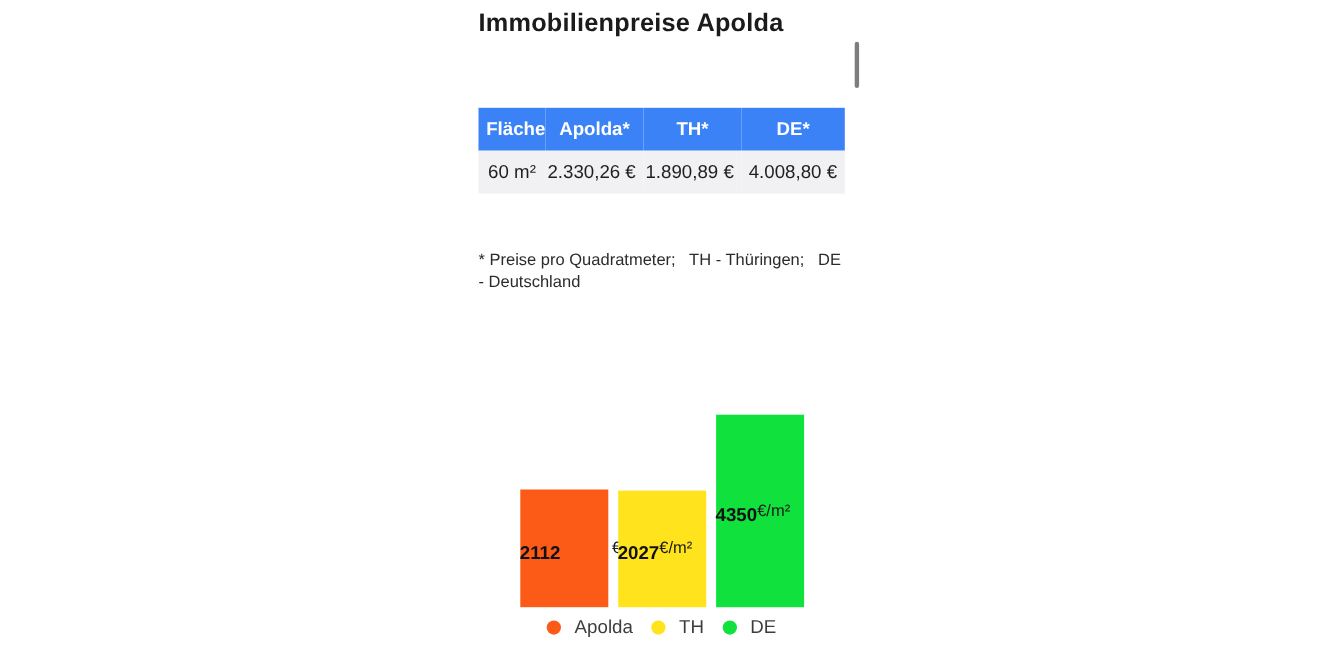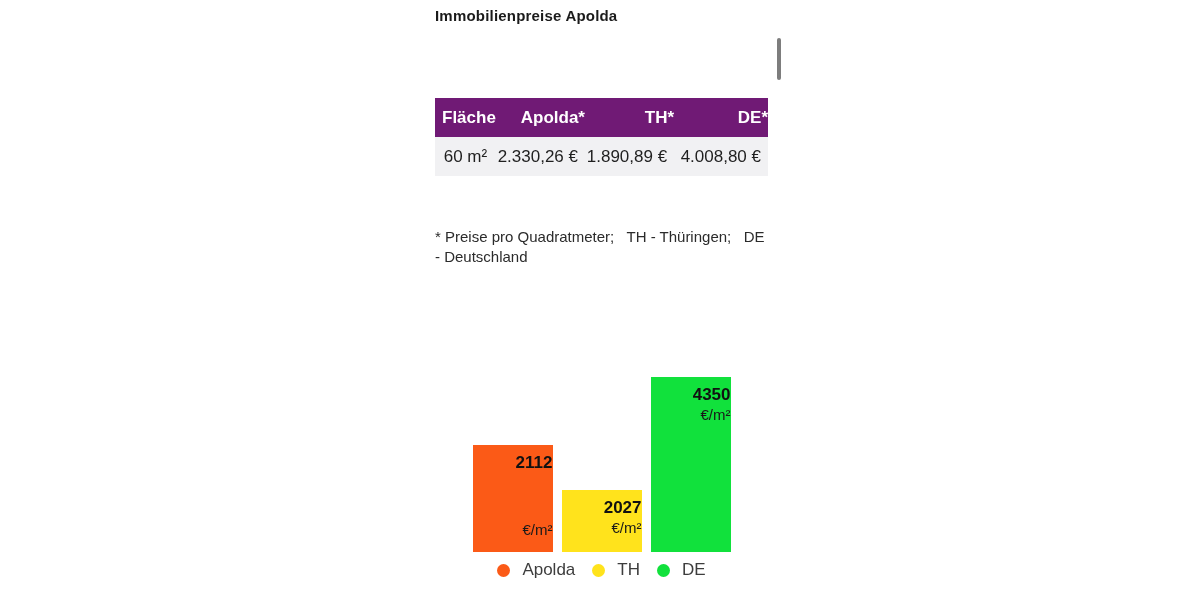--- a/index.html
+++ b/index.html
@@ -10,42 +10,42 @@
     overflow: hidden;
     color: #1f1f1f;
   }
   .content {
     position: absolute;
     left: 435px; top: 0;
     width: 333px; height: 600px;
   }
   .page-title {
     position: absolute; top: 7px; left: 0;
-    font-size: 15px; font-weight: bold; color: #1b1b1b;
+    font-size: 23px; font-weight: bold; color: #1b1b1b;
     letter-spacing: 0.2px;
   }
   .section-title-1 {
     position: absolute; top: 58px; left: 0;
     font-size: 17px; font-weight: bold; color: #1b1b1b;
   }
   table.price-table {
     position: absolute; top: 98px; left: 0;
     width: 333px;
     border-collapse: collapse;
     font-size: 17px;
   }
   table.price-table th, table.price-table td {
     height: 39px;
     padding: 0;
     vertical-align: middle;
     font-weight: normal;
     white-space: nowrap;
   }
-  table.price-table thead tr { background: #701a75; }
-  table.price-table th { color: #ffffff; font-weight: bold; text-align: right; }
+  table.price-table thead tr { background: #3b82f6; }
+  table.price-table th { color: #ffffff; font-weight: bold; text-align: center; }
   table.price-table th:first-child { text-align: left; padding-left: 7px; width: 56px; }
   table.price-table th:nth-child(2), table.price-table td:nth-child(2) { width: 90px; }
   table.price-table th:nth-child(3), table.price-table td:nth-child(3) { width: 90px; }
   table.price-table th:nth-child(4), table.price-table td:nth-child(4) { width: 97px; }
   table.price-table tbody tr:nth-child(odd) { background: #f1f1f3; }
   table.price-table tbody tr:nth-child(even) { background: #ffffff; }
   table.price-table td { text-align: right; padding-right: 7px; color: #1f1f1f; }
   table.price-table td:first-child { text-align: center; padding-right: 0; }
   .footnote {
     position: absolute; top: 227px; left: 0;
@@ -61,22 +61,21 @@
     position: absolute; top: 377px; left: 0;
     width: 333px; height: 175px;
     display: flex;
     justify-content: center;
     align-items: flex-end;
     gap: 9px;
   }
   .bar {
     width: 80px;
     display: flex;
-    flex-direction: column;
-    align-items: flex-end;
+    align-items: center;
   }
   .bar-value {
     margin-top: 8px;
     font-size: 17px; font-weight: bold; color: #111111;
     line-height: 20px;
   }
   .bar-unit {
     font-size: 15px; color: #191919;
     line-height: 20px;
   }
@@ -134,21 +133,21 @@
   </table>
 
   <p class="footnote">* Preise pro Quadratmeter;&nbsp;&nbsp; TH - Thüringen;&nbsp;&nbsp; DE - Deutschland</p>
 
 
   <div class="chart" id="chart">
       <div class="bar" style="background: rgb(251, 90, 23); height: 107px; gap: 47px;">
         <div class="bar-value">2112</div>
         <div class="bar-unit">€/m²</div>
       </div>
-      <div class="bar" style="background: rgb(255, 227, 28); height: 62px;">
+      <div class="bar" style="background: rgb(255, 227, 28); height: 106px;">
         <div class="bar-value">2027</div>
         <div class="bar-unit">€/m²</div>
       </div>
       <div class="bar" style="background: rgb(17, 225, 60); height: 175px;">
         <div class="bar-value">4350</div>
         <div class="bar-unit">€/m²</div>
       </div>
     </div>
 
   <div class="legend" id="legend">

